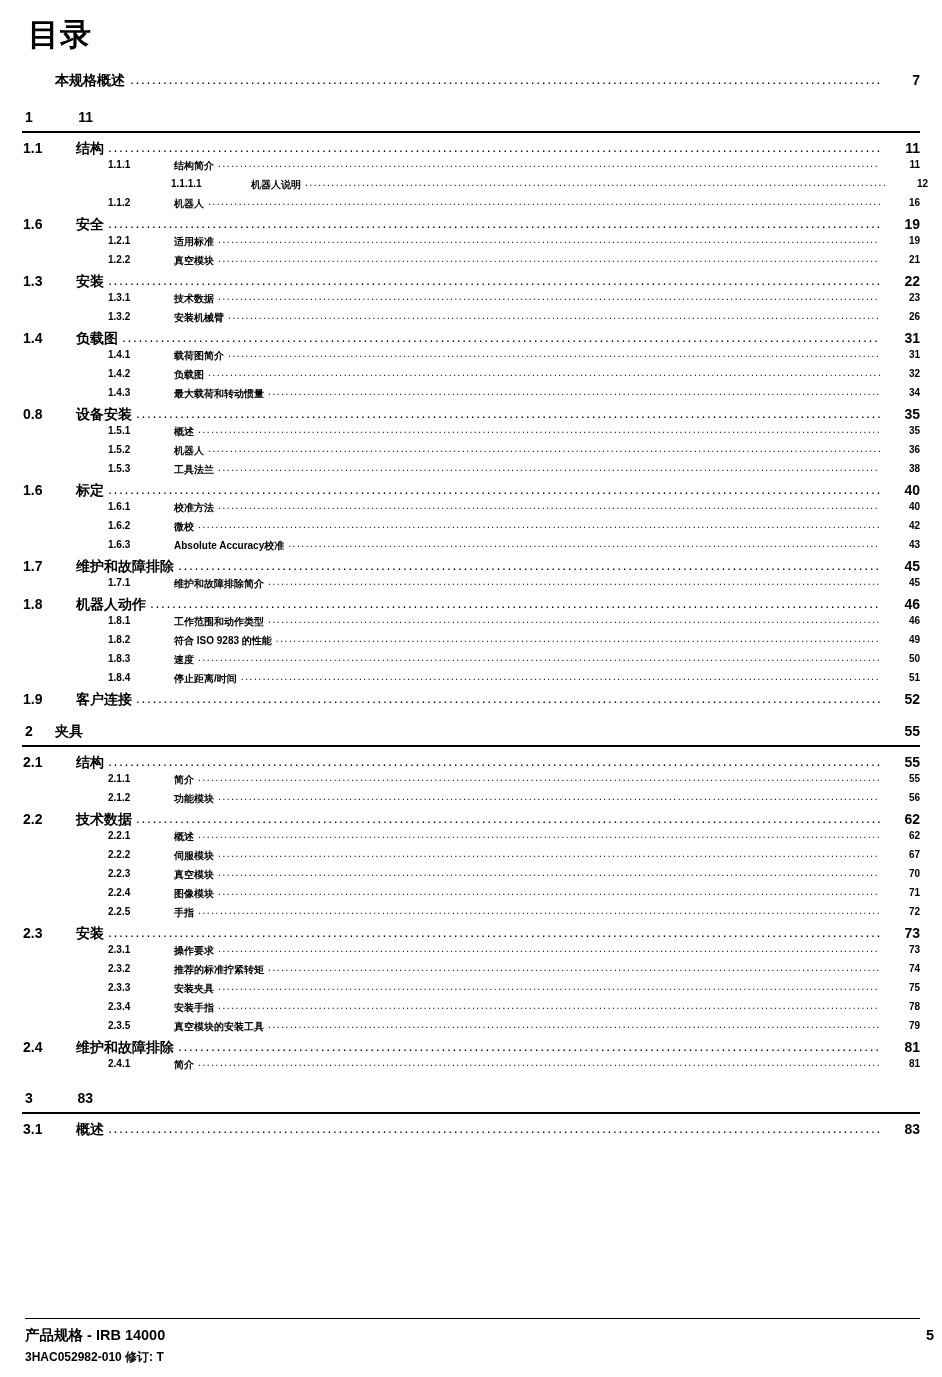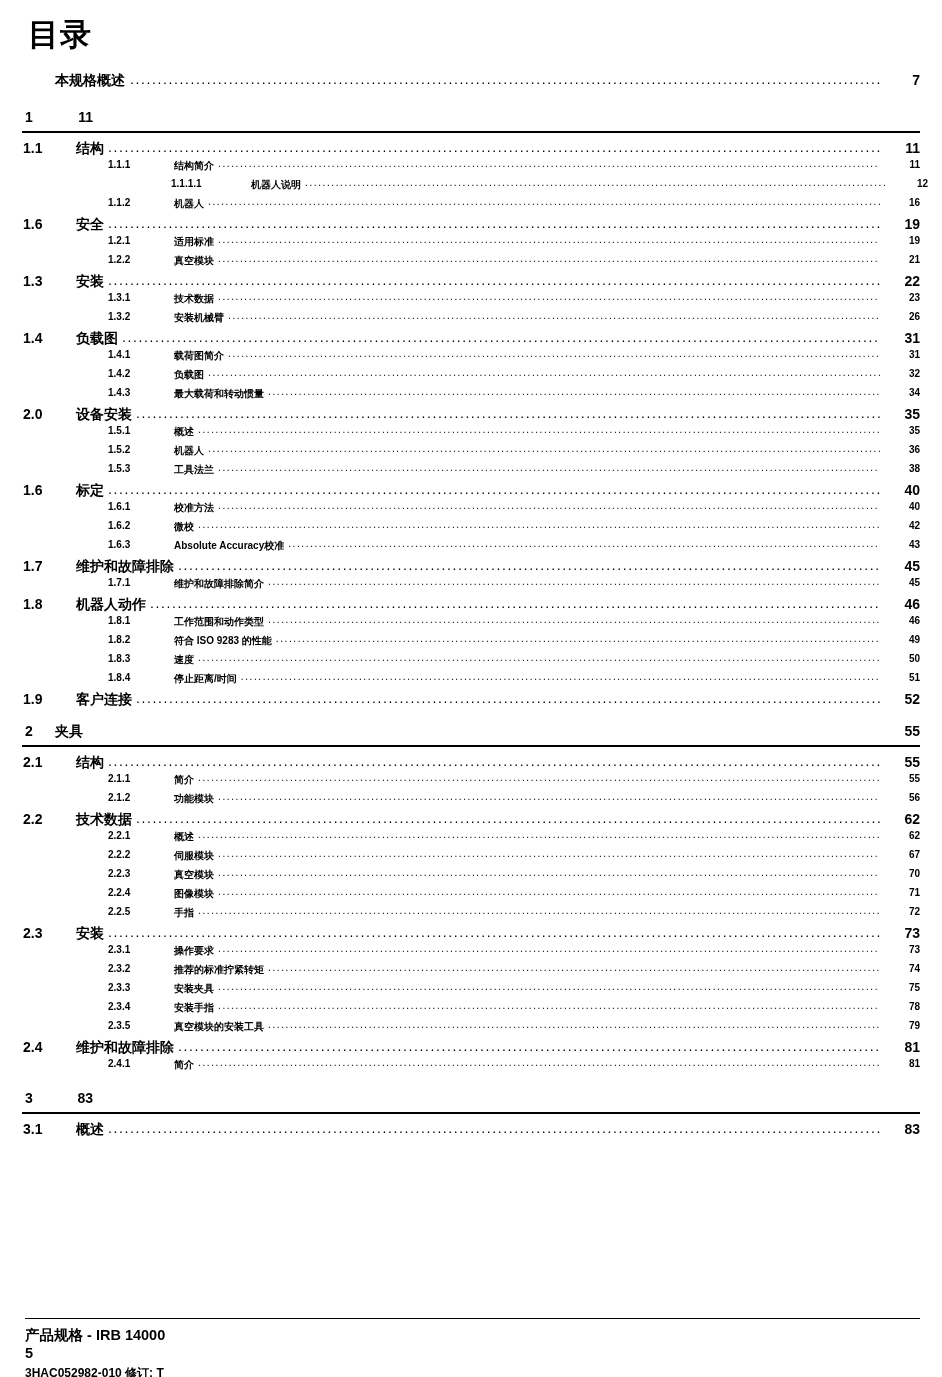--- a/index.html
+++ b/index.html
@@ -137,21 +137,20 @@
   .footer-rule {
     height: 0;
     border-top: 1.6px solid #000;
     margin-left: 25px;
     margin-right: 22px;
   }
   .footer-main {
     display: flex;
     align-items: baseline;
     padding: 7px 8px 0 25px;
-    flex-direction: column;
   }
   .footer-doc {
     flex: 1 1 auto;
     font-size: 14.5px;
     font-weight: bold;
   }
   .footer-pageno {
     flex: 0 0 auto;
     font-size: 14.5px;
     font-weight: bold;
@@ -260,21 +259,21 @@
         <span class="dots">................................................................................................................................................................................................................................................................................................................................................................................................................</span>
         <span class="page">32</span>
       </div>
       <div class="row lvl2">
         <span class="num">1.4.3</span>
         <span class="label">最大载荷和转动惯量</span>
         <span class="dots">................................................................................................................................................................................................................................................................................................................................................................................................................</span>
         <span class="page">34</span>
       </div>
       <div class="row lvl1">
-        <span class="num">2.0</span>
+        <span class="num">0.8</span>
         <span class="label">设备安装</span>
         <span class="dots">................................................................................................................................................................................................................................................................................................................................................................................................................</span>
         <span class="page">35</span>
       </div>
       <div class="row lvl2">
         <span class="num">1.5.1</span>
         <span class="label">概述</span>
         <span class="dots">................................................................................................................................................................................................................................................................................................................................................................................................................</span>
         <span class="page">35</span>
       </div>

